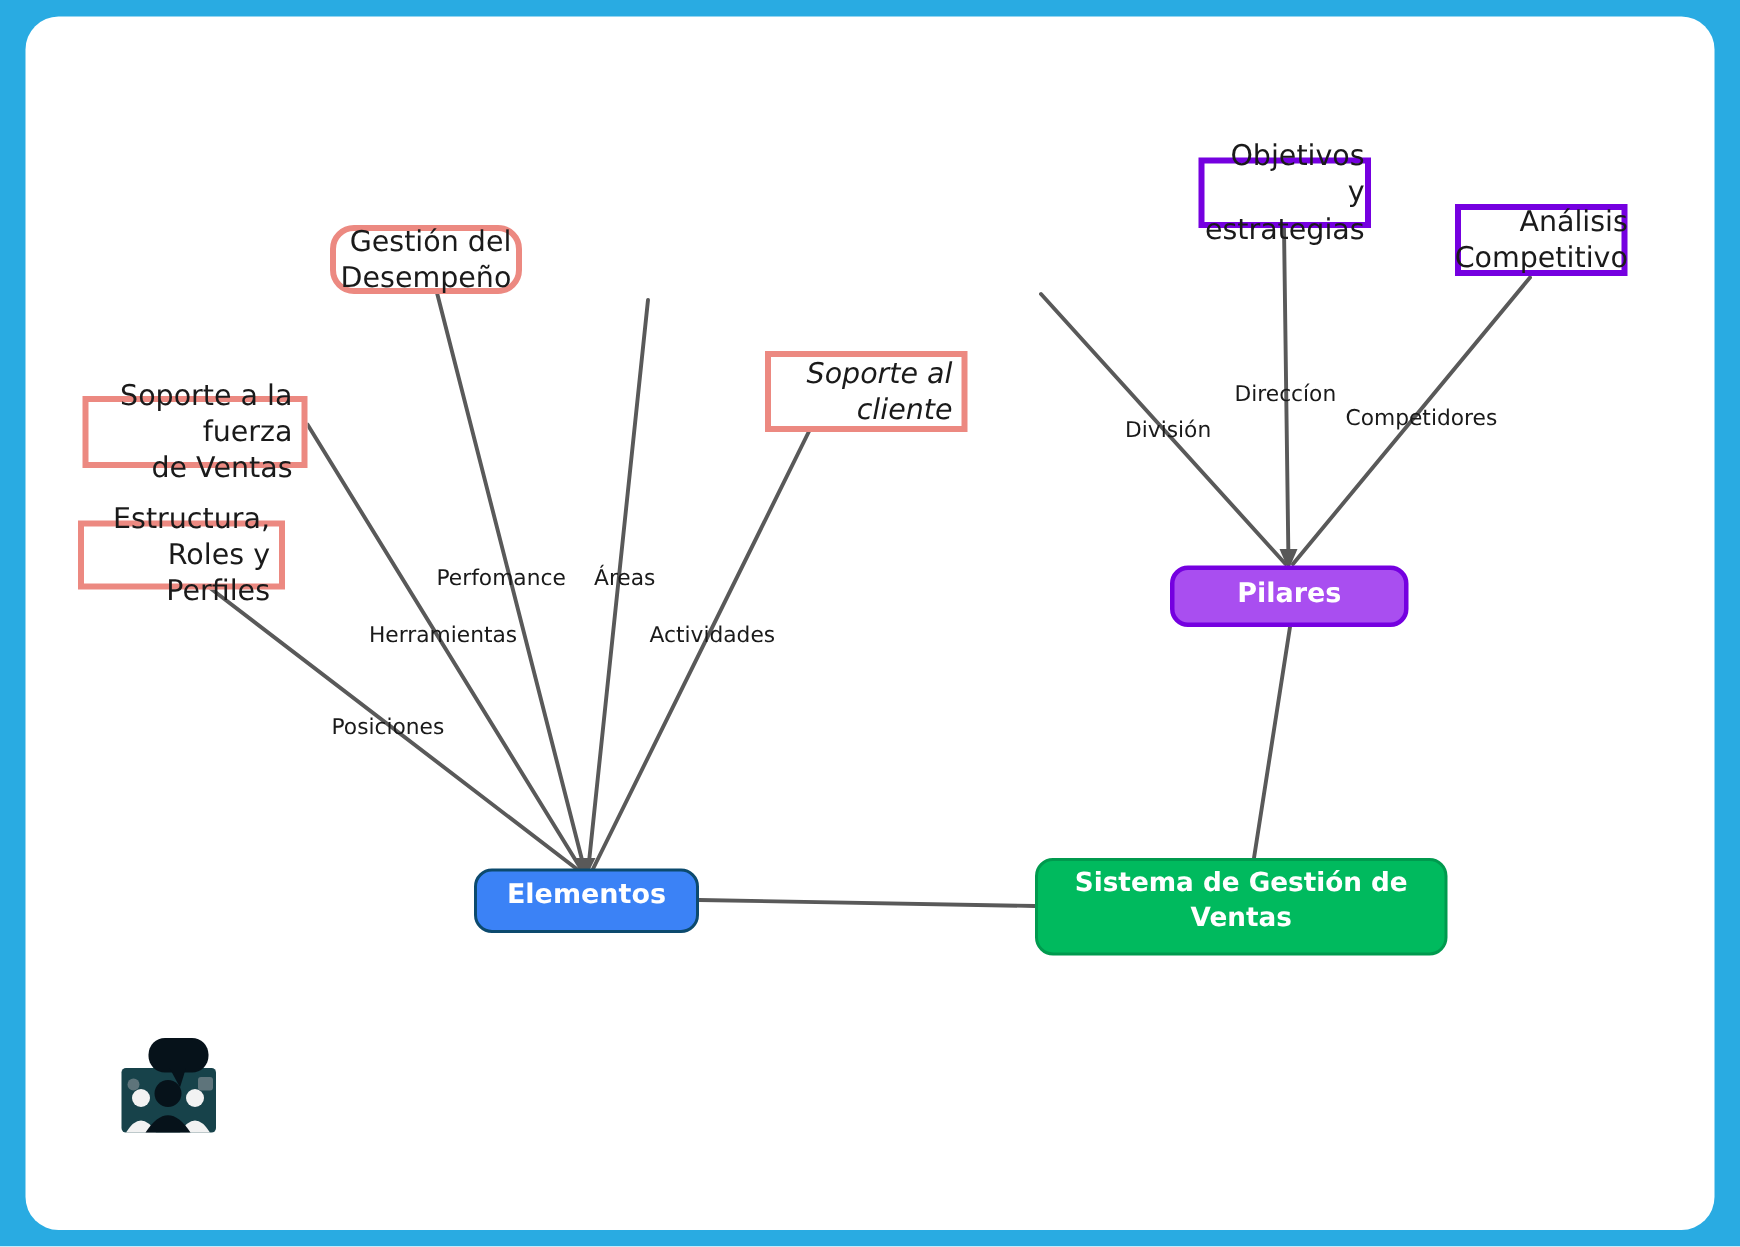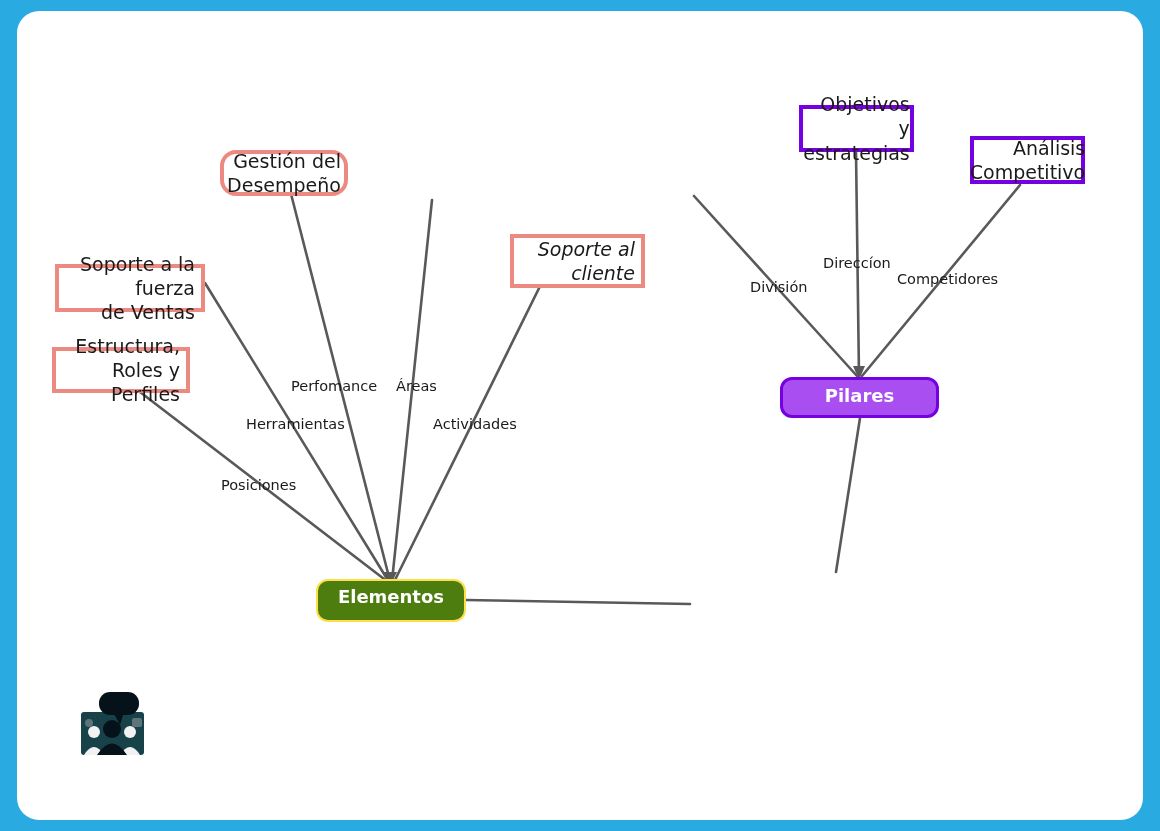--- a/index.html
+++ b/index.html
@@ -57,22 +57,22 @@
     display: flex;
     justify-content: center;
     text-align: center;
     font-weight: bold;
     color: #ffffff;
     border-radius: 12px;
     padding: 4px 10px;
     line-height: 1.3;
   }
   .node.red {
-    background: #4d7c0f;
-    border: 2px solid #fde047;
+    background: #3b82f6;
+    border: 2px solid #0c4a6e;
     font-size: 18px;
   }
   .node.green {
     background: #00ba5e;
     border: 2px solid #009a4e;
     font-size: 17.5px;
   }
   .node.purple {
     background: #a94ef0;
     border: 3px solid #7500e0;
@@ -181,20 +181,26 @@
   </div>
 
   <div class="node purple" style="left:780px; top:377px; width:159px; height:41px;">
     <span>Pilares</span>
   </div>
 
   <div class="node red" style="left:316px; top:579px; width:150px; height:43px;">
     <span>Elementos</span>
   </div>
 
+  <div class="node green" style="left:690px; top:572px; width:275px; height:65px;">
+    <span>
+      <span>Sistema de Gestión de</span><br>
+      <span>Ventas</span>
+    </span>
+  </div>
 
   <div class="elabel" style="left:291px; top:378px;">
     <span>Perfomance</span>
   </div>
   <div class="elabel" style="left:396px; top:378px;">
     <span>Áreas</span>
   </div>
   <div class="elabel" style="left:246px; top:416px;">
     <span>Herramientas</span>
   </div>

